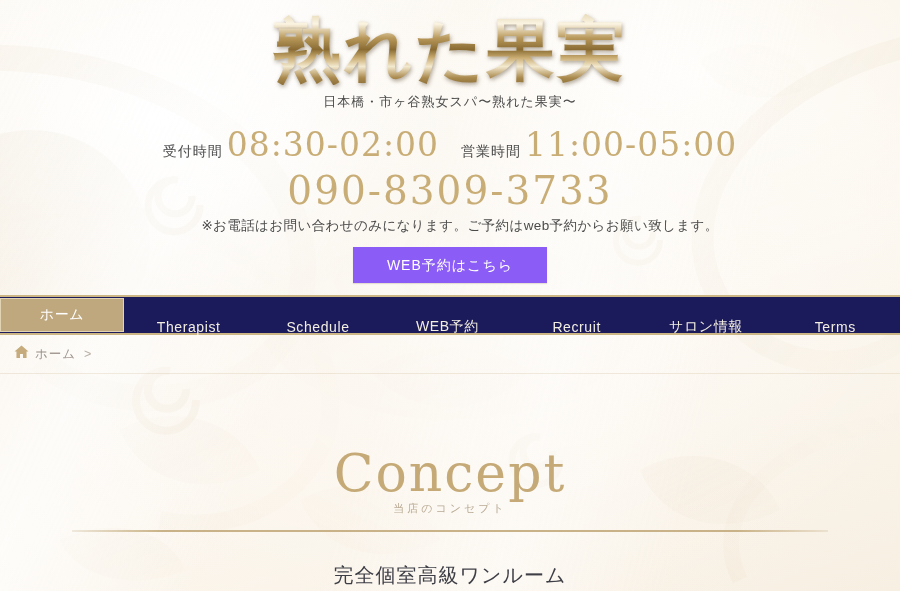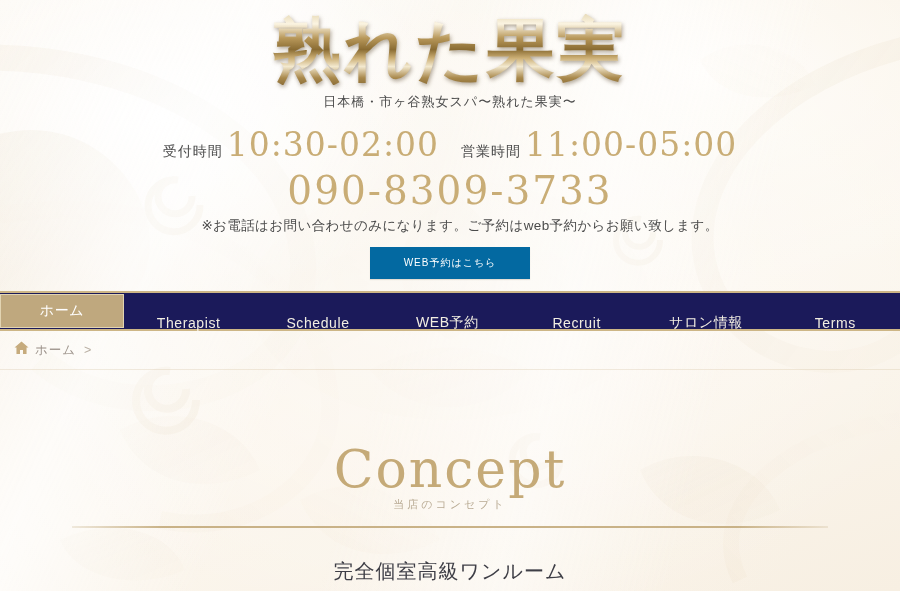--- a/index.html
+++ b/index.html
@@ -126,23 +126,23 @@
     padding-left: 20px;
   }
 
   .reserve-wrap {
     margin-top: 12px;
     display: flex;
     justify-content: center;
   }
   .reserve-btn {
     display: inline-block;
-    background: #0369a1;
+    background: #8b5cf6;
     color: #ffffff;
-    font-size: 10px;
+    font-size: 14px;
     letter-spacing: 1px;
     padding: 11px 34px;
     border: none;
     cursor: pointer;
     font-family: "Liberation Sans", "DejaVu Sans", sans-serif;
     text-decoration: none;
     line-height: 1;
     box-shadow: 0 1px 1px rgba(120,100,70,.18);
   }
 
@@ -290,21 +290,21 @@
   <div class="bg-layer bg-sheen"></div>
   <div class="bg-layer bg-vignette"></div>
 
   <div class="header">
     <h1 class="logo">熟れた果実</h1>
     <p class="subtitle">日本橋・市ヶ谷熟女スパ〜熟れた果実〜</p>
 
     <div class="hours-row">
       <div class="hour-block">
         <span class="hour-label">受付時間</span>
-        <span class="hour-value">10:30-02:00</span>
+        <span class="hour-value">08:30-02:00</span>
       </div>
       <div class="hour-block">
         <span class="hour-label">営業時間</span>
         <span class="hour-value">11:00-05:00</span>
       </div>
     </div>
 
     <p class="phone">090-8309-3733</p>
     <p class="phone-note">※お電話はお問い合わせのみになります。ご予約はweb予約からお願い致します。</p>
 

